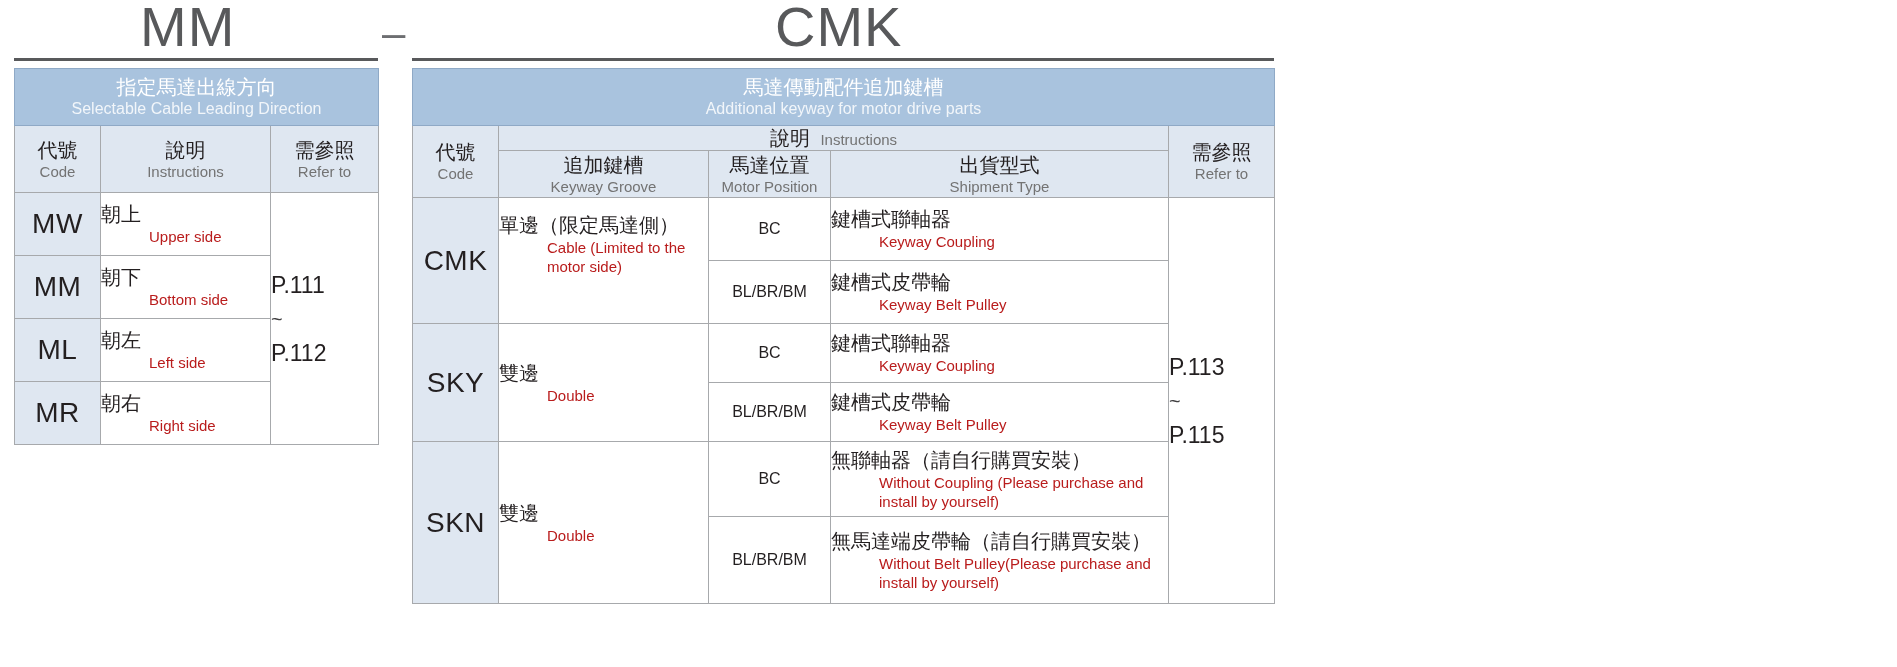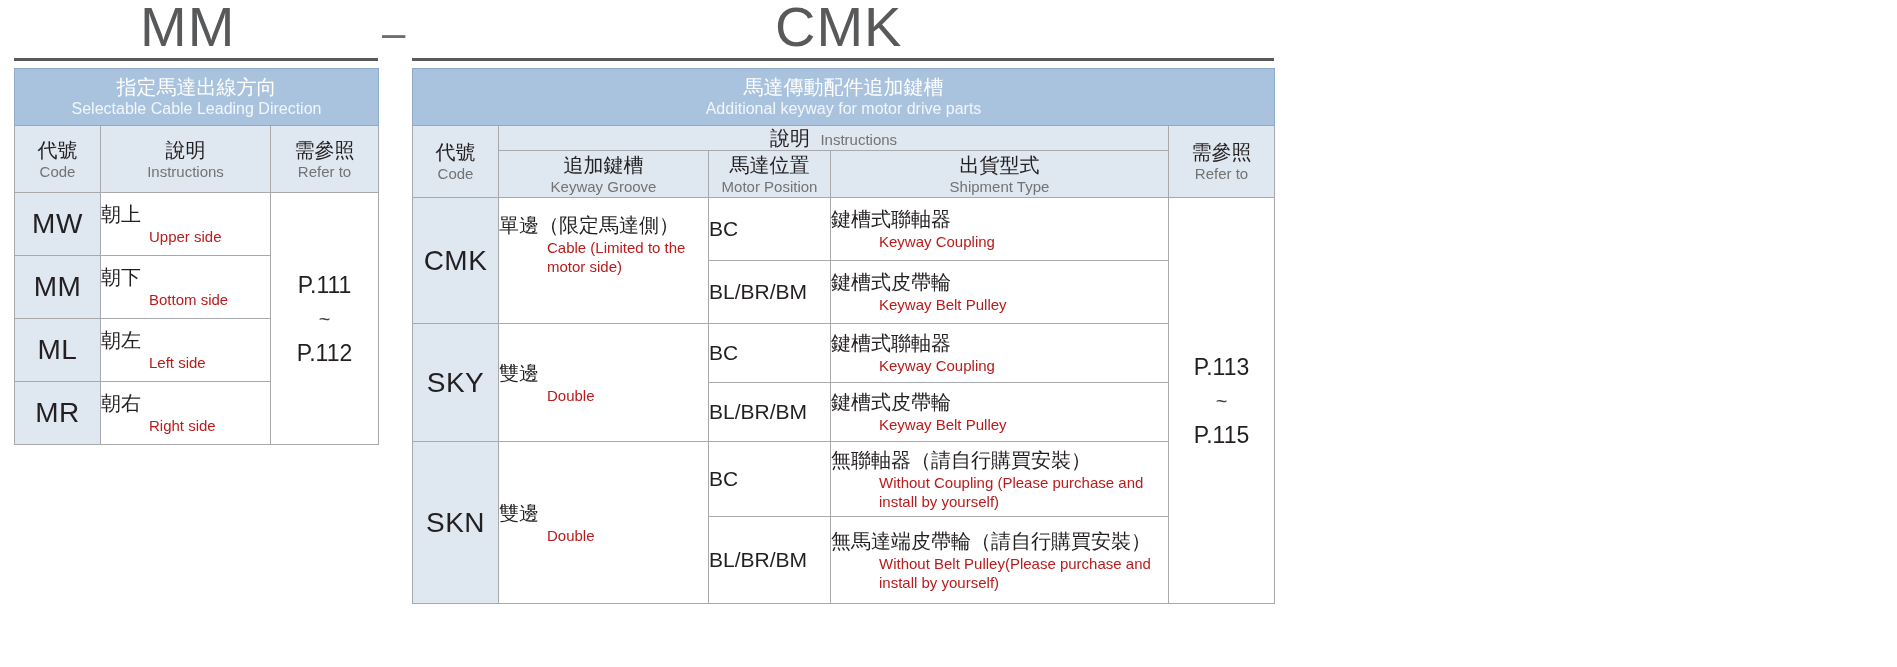--- a/index.html
+++ b/index.html
@@ -118,31 +118,31 @@
     color: #231f20;
   }
   .desc .en {
     display: block;
     font-size: 15px;
     line-height: 19px;
     color: #b91c1c;
     margin-left: 48px;
   }
   .refer {
-    text-align: center;
+    text-align: left;
     font-size: 23px;
     line-height: 34px;
     color: #231f20;
   }
   .refer .tilde { font-size: 20px; color: #414042; }
 
   .midcell {
-    text-align: left;
+    text-align: center;
     padding-left: 10px;
-    font-size: 21px;
+    font-size: 16px;
     color: #231f20;
   }
 
   
   #table-left { left: 14px; top: 68px; width: 364px; }
 
   
   #table-right { left: 412px; top: 68px; width: 862px; }
 </style>
 </head>

